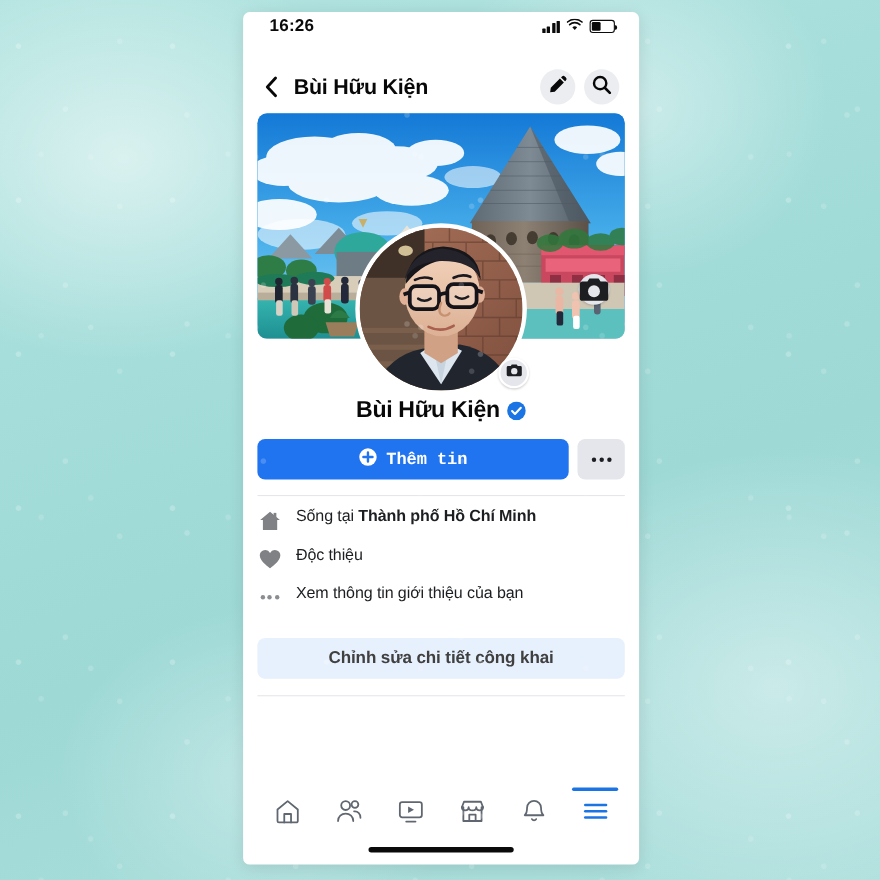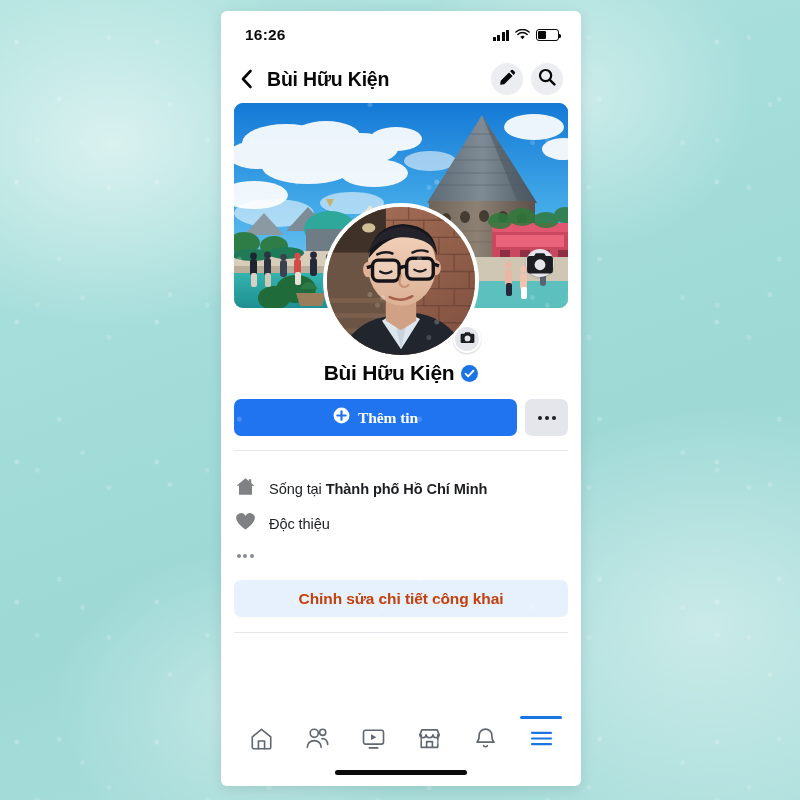--- a/index.html
+++ b/index.html
@@ -41,21 +41,21 @@
     width: 360px; height: 775px;
     background: #ffffff;
     border-radius: 6px;
     overflow: hidden;
     box-shadow: 0 3px 14px rgba(0,0,0,.10);
   }
 
   
   .statusbar {
     height: 44px;
-    display: flex; align-items: center; justify-content: space-between;
+    display: flex; align-items: flex-start; justify-content: space-between;
     padding: 4px 22px 0 24px;
   }
   .clock { font-size: 15.5px; font-weight: bold; color: #0a0a0a; letter-spacing: .2px; }
   .status-icons { display: flex; align-items: center; gap: 6px; }
   .sig { display: flex; align-items: flex-end; gap: 1.5px; height: 11px; }
   .sig i { width: 3px; background: #0a0a0a; border-radius: .5px; display: block; }
   .sig i:nth-child(1){height:4px} .sig i:nth-child(2){height:6px}
   .sig i:nth-child(3){height:8.5px} .sig i:nth-child(4){height:11px}
   .batt {
     width: 23px; height: 11.5px; border: 1.4px solid #0a0a0a;
@@ -118,42 +118,42 @@
   }
   .profile-name { font-size: 21px; font-weight: bold; color: #080809; letter-spacing: -.3px; }
   .verified { width: 17px; height: 17px; flex: 0 0 auto; }
 
   
   .actions { display: flex; gap: 8px; padding: 14px 13px 0; }
   .btn-primary {
     flex: 1 1 auto; height: 37px; border-radius: 7px; border: none;
     background: #2074F0; color: #fff;
     display: flex; align-items: center; justify-content: center; gap: 8px;
-    font-family: Liberation Serif, serif; font-size: 15.5px; font-weight: bold; letter-spacing: -.1px;
+    font-family: Liberation Mono, monospace; font-size: 15.5px; font-weight: bold; letter-spacing: -.1px;
   }
   .btn-more {
     width: 43px; height: 37px; border-radius: 7px; border: none;
     background: #E4E6EB; display: flex; align-items: center; justify-content: center; gap: 3px;
   }
   .btn-more i { width: 4px; height: 4px; border-radius: 50%; background: #1c1e21; display: block; }
 
   
   .info-list { margin: 14px 13px 0; border-top: 1px solid #E4E6EB; padding-top: 11px; }
-  .info-row { display: flex; align-items: flex-end; gap: 13px; min-height: 35px; }
+  .info-row { display: flex; align-items: flex-start; gap: 13px; min-height: 35px; }
   .info-ico { width: 22px; height: 22px; flex: 0 0 auto; display:flex; align-items:center; justify-content:center; }
   .info-text { font-size: 14.6px; color: #1c1e21; letter-spacing: -.1px; }
   .info-text b { font-weight: bold; }
   .dots-ico { display: flex; gap: 2.5px; align-items: center; justify-content: center; width: 22px; }
   .dots-ico i { width: 4px; height: 4px; border-radius: 50%; background: #8a8d91; display: block; }
 
   
   .edit-public {
     margin: 13px 13px 0; height: 37px; width: calc(100% - 26px);
     border-radius: 7px; border: none; background: #E7F0FD;
-    color: #c2410c; font-family: inherit; font-size: 15.5px; font-weight: bold;
+    color: #404040; font-family: inherit; font-size: 15.5px; font-weight: bold;
     letter-spacing: -.1px;
   }
 
   .divider { margin: 15px 13px 0; border-top: 1px solid #E4E6EB; }
 
   
   .bottom-nav {
     position: absolute; left: 0; right: 0; bottom: 0;
     height: 70px; display: flex; align-items: flex-start;
     padding: 0 12px;
@@ -594,20 +594,21 @@
         <span class="info-text"><span>Độc thiệu</span><b></b><span></span></span>
       </div>
 
 
       <div class="info-row">
         <span class="info-ico dots-ico">
             <i></i>
             <i></i>
             <i></i>
           </span>
+        <span class="info-text"><span>Xem thông tin giới thiệu của bạn</span><b></b><span></span></span>
       </div>
     </div>
 
     
     <button class="edit-public">Chỉnh sửa chi tiết công khai</button>
 
     <div class="divider"></div>
 
     
     <div class="bottom-nav">

